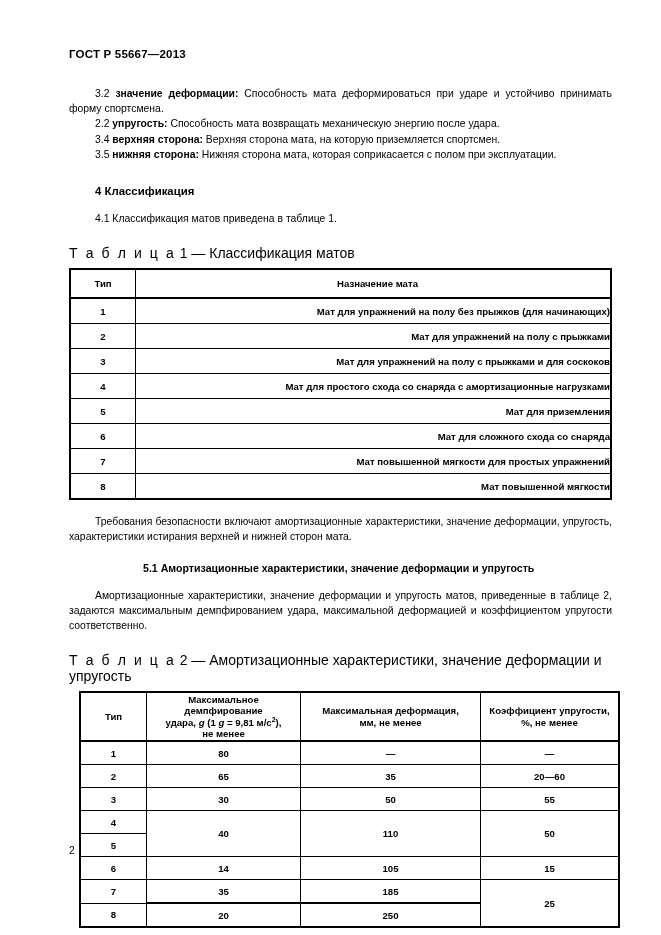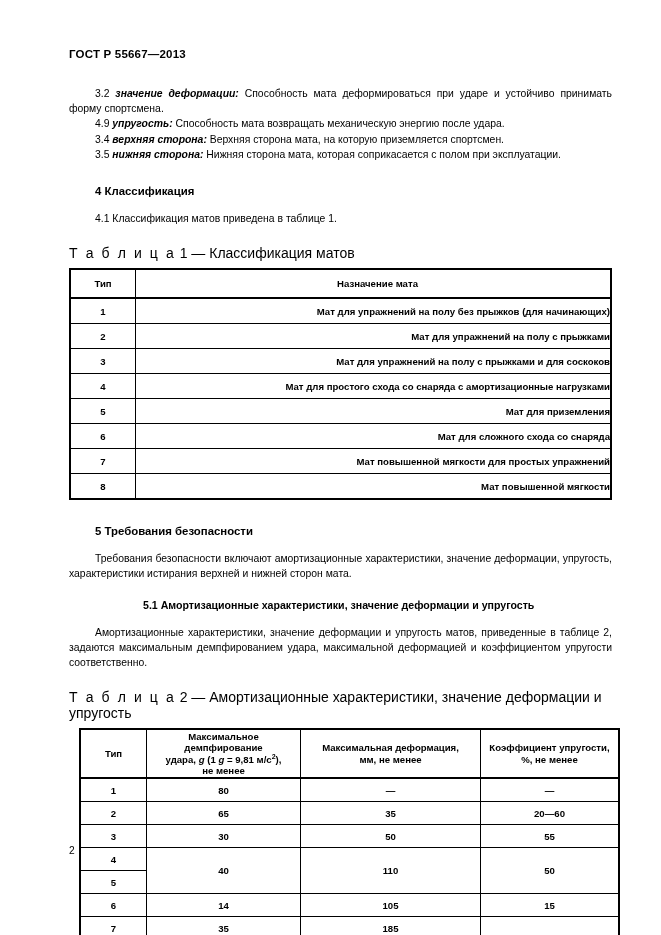--- a/index.html
+++ b/index.html
@@ -38,21 +38,21 @@
   }
   p {
     margin: 0;
     font-size: 10.4px;
     line-height: 15.2px;
     text-align: justify;
     text-justify: inter-word;
   }
   .indent { text-indent: 26px; }
   .nojust { text-align: left; }
-  b, .b { font-weight: bold; font-style: italic; }
+  b, .b { font-weight: bold; }
   .sec-head {
     font-size: 11.4px;
     font-weight: bold;
     margin: 23px 0 0 26px;
   }
   .subsec-head {
     font-size: 10.6px;
     font-weight: bold;
     margin: 17px 0 0 26px;
     padding-left: 48px;
@@ -134,21 +134,21 @@
 <body>
 
 <div class="page">
 
   <div class="header">ГОСТ Р 55667—2013</div>
 
   <div class="content">
 
     <div>
       <p class="indent"><span>3.2</span> <b>значение деформации:</b><span> Способность мата деформироваться при ударе и устойчиво прини­мать форму спортсмена.</span></p>
-      <p class="indent nojust"><span>4.9</span> <b>упругость:</b><span> Способность мата возвращать механическую энергию после удара.</span></p>
+      <p class="indent nojust"><span>2.2</span> <b>упругость:</b><span> Способность мата возвращать механическую энергию после удара.</span></p>
       <p class="indent nojust"><span>3.4</span> <b>верхняя сторона:</b><span> Верхняя сторона мата, на которую приземляется спортсмен.</span></p>
       <p class="indent nojust"><span>3.5</span> <b>нижняя сторона:</b><span> Нижняя сторона мата, которая соприкасается с полом при эксплуатации.</span></p>
     </div>
 
     <div class="sec-head">4 Классификация</div>
     <p class="indent para-block nojust">4.1 Классификация матов приведена в таблице 1.</p>
 
     <div class="tbl-caption"><span class="spaced">Т а б л и ц а</span> <span>1 — Классификация матов</span></div>
 
     <table id="table1">
@@ -187,21 +187,20 @@
           <td class="c-type">7</td>
           <td class="c-desc">Мат повышенной мягкости для простых упражнений</td>
         </tr>
         <tr>
           <td class="c-type">8</td>
           <td class="c-desc">Мат повышенной мягкости</td>
         </tr>
       </tbody>
     </table>
 
-    <div class="sec-head" style="margin-top:25px">5 Требования безопасности</div>
     <p class="indent para-block">Требования безопасности включают амортизационные характеристики, значение деформации, упругость, характеристики истирания верхней и нижней сторон мата.</p>
     <div class="subsec-head">5.1 Амортизационные характеристики, значение деформации и упругость</div>
     <p class="indent para-block">Амортизационные характеристики, значение деформации и упругость матов, приведенные в таб­лице 2, задаются максимальным демпфированием удара, максимальной деформацией и коэффициен­том упругости соответственно.</p>
 
     <div class="tbl-caption"><span class="spaced">Т а б л и ц а</span> <span>2 — Амортизационные характеристики, значение деформации и упругость</span></div>
 
     <div id="table2wrap">
       <table id="table2">
         <thead>
           <tr>

